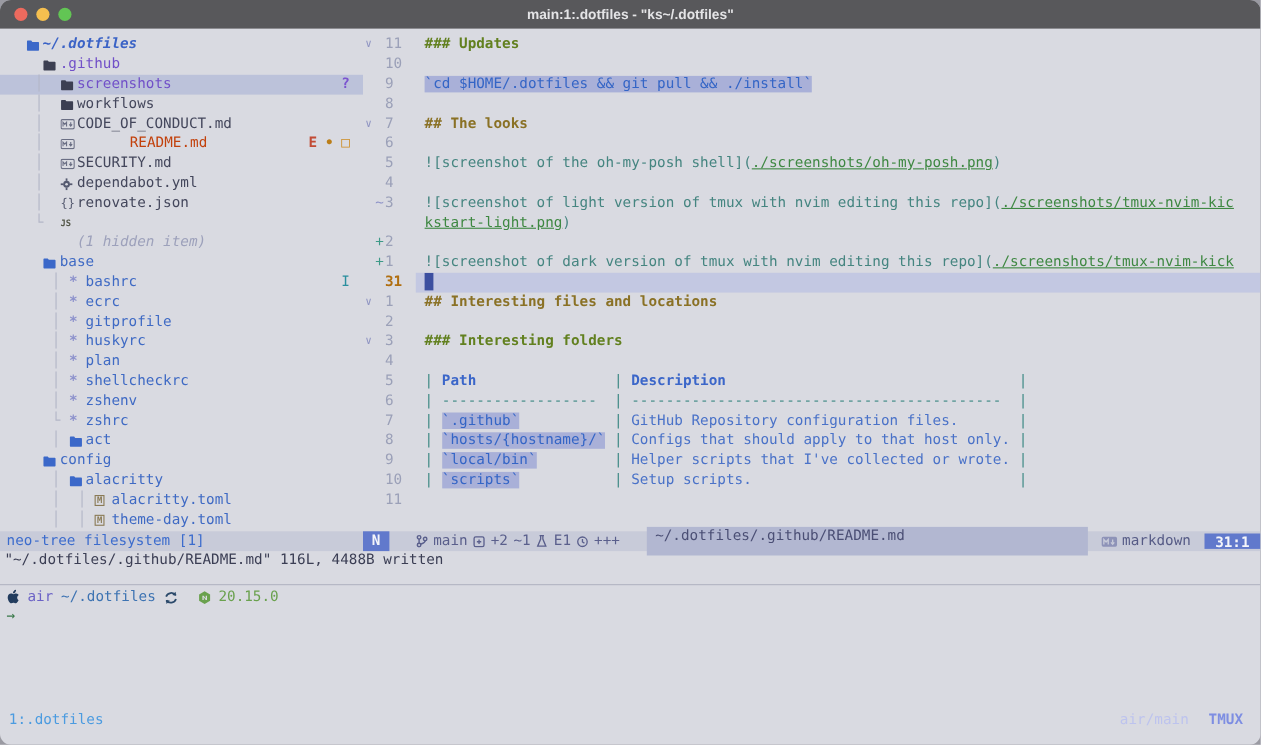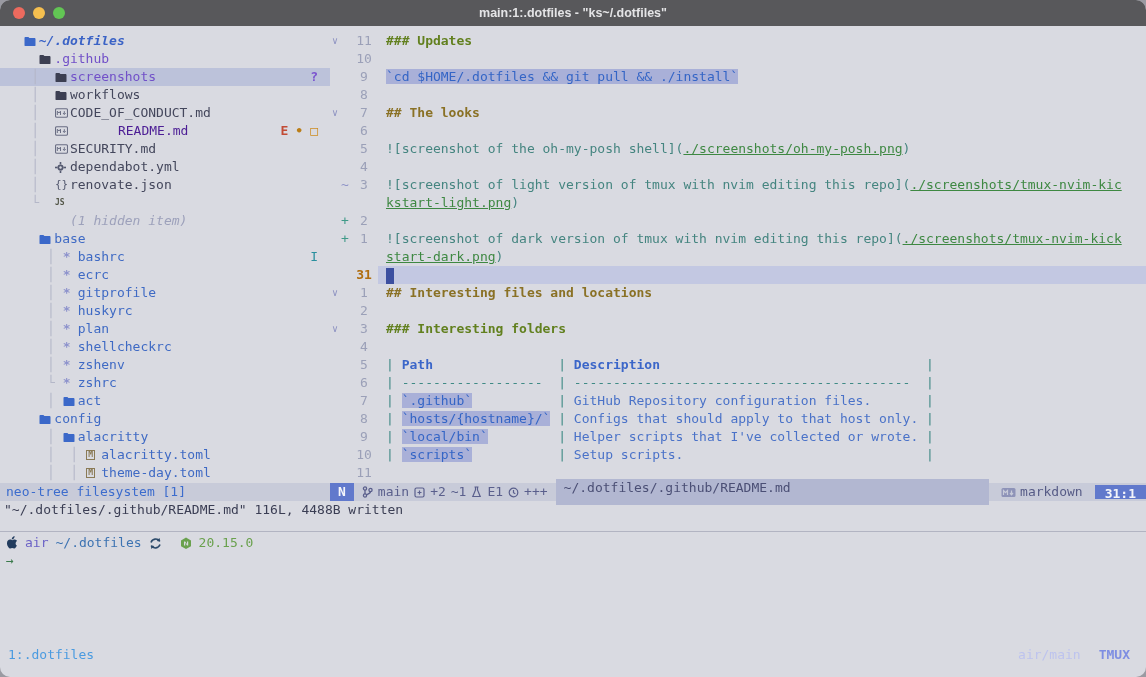--- a/index.html
+++ b/index.html
@@ -19,54 +19,54 @@
   .split { height:457px; display:flex; flex:none; overflow:hidden; }
   .sidebar { width:330px; flex:none; padding-top:6px; overflow:hidden; }
   .trow { height:18px; white-space:pre; display:flex; align-items:center; padding-left:8px; position:relative; }
   .trow.sel { background:#bcc2da; }
   .guide { color:#b4b7c8; }
   .ticon { display:inline-flex; width:15px; justify-content:flex-start; align-items:center; flex:none; }
   .tlabel { white-space:pre; }
   .t-root { color:#3b63c6; font-weight:bold; font-style:italic; }
   .t-purple { color:#7150c8; }
   .t-dim { color:#44475c; }
-  .t-amber { color:#4c1d95;padding-left:48px; }
+  .t-amber { color:#c2410c;padding-left:48px; }
   .t-blue { color:#3f6ac4; }
   .t-hidden { color:#9da1bb; font-style:italic; }
   .marks { position:absolute; right:12px; display:flex; gap:7px; font-weight:bold; }
   .mk-purple { color:#7b54cf; } .mk-red { color:#c24b35; } .mk-amber { color:#bb7e18; }
   .mk-amber-o { color:#cd8c22; } .mk-teal { color:#2a8f9e; font-weight:normal; }
 
   
   .editor { flex:1; padding-top:6px; overflow:hidden; }
   .eline { height:18px; display:flex; white-space:pre; }
   .fold { width:10px; flex:none; color:#8f94c2; font-size:10px; text-align:left; padding-left:2px; }
   .sign { width:10px; flex:none; text-align:center; }
   .sgn-add { color:#3f9a88; } .sgn-ch { color:#8f94c8; }
-  .lnum { width:28px; flex:none; text-align:center; color:#9ba0b8; }
+  .lnum { width:28px; flex:none; text-align:left; color:#9ba0b8; }
   .lnum.curn { color:#b06e10; font-weight:bold; }
   .ltext { flex:1; padding-left:8px; overflow:hidden; }
   .eline.cur .ltext { background:#c3c8e2; }
   .cursorblk { display:inline-block; width:8px; height:16px; background:#3c4fa0; vertical-align:middle; }
   .md-h2 { color:#8a7125; font-weight:bold; }
   .md-h3 { color:#62801f; font-weight:bold; }
   .md-code { background:#a9b0d8; color:#3465c6; }
   .md-alt { color:#458580; }
   .md-link { color:#3e8842; text-decoration:underline; }
   .md-pipe { color:#3f8a85; }
   .md-th { color:#3b66c9; font-weight:bold; }
   .md-txt { color:#4a72c8; }
   .md-plain { color:#44475c; }
 
   
   .statusrow { height:18px; flex:none; display:flex; background:#c8cbd9; }
   .neostatus { width:330px; flex:none; color:#3c6ccd; padding-left:6px; white-space:pre; }
   .vimstatus { flex:1; display:flex; align-items:center; color:#5a5f8c; white-space:pre; }
   .modebadge { background:#6179cc; color:#f4f5fa; font-weight:bold; padding:0 8px; height:18px; flex:none; }
-  .gitseg { display:flex; align-items:center; gap:5px; padding:0 8px; flex:none; }
+  .gitseg { display:flex; align-items:center; gap:5px; padding:0 24px; flex:none; }
   .gitseg svg { display:block; }
   .fileseg { flex:1; background:#b2b7d1; color:#4b4f75; padding-left:8px; height:26px; }
   .ftseg { display:flex; align-items:center; gap:4px; padding:0 12px; flex:none; color:#565b86; }
   .posbadge { background:#6179cc; color:#f4f5fa; font-weight:bold; padding:0 10px; height:14px; flex:none; }
 
   .cmdline { height:18px; flex:none; padding-left:4px; color:#3b3e54; white-space:pre; }
   .gap12 { height:12px; flex:none; }
   .pane-sep { height:1px; flex:none; background:#b2b4c2; }
 
   
@@ -167,21 +167,20 @@
           <div class="eline"><span class="fold"></span><span class="sign "></span><span class="lnum ">9</span><div class="ltext"><span class="md-code">`cd $HOME/.dotfiles &amp;&amp; git pull &amp;&amp; ./install`</span></div></div>
           <div class="eline"><span class="fold"></span><span class="sign "></span><span class="lnum ">8</span><div class="ltext"></div></div>
           <div class="eline"><span class="fold">∨</span><span class="sign "></span><span class="lnum ">7</span><div class="ltext"><span class="md-h2">## The looks</span></div></div>
           <div class="eline"><span class="fold"></span><span class="sign "></span><span class="lnum ">6</span><div class="ltext"></div></div>
           <div class="eline"><span class="fold"></span><span class="sign "></span><span class="lnum ">5</span><div class="ltext"><span class="md-alt">![screenshot of the oh-my-posh shell](</span><span class="md-link">./screenshots/oh-my-posh.png</span><span class="md-alt">)</span></div></div>
           <div class="eline"><span class="fold"></span><span class="sign "></span><span class="lnum ">4</span><div class="ltext"></div></div>
           <div class="eline"><span class="fold"></span><span class="sign sgn-ch">~</span><span class="lnum ">3</span><div class="ltext"><span class="md-alt">![screenshot of light version of tmux with nvim editing this repo](</span><span class="md-link">./screenshots/tmux-nvim-kic</span></div></div>
           <div class="eline"><span class="fold"></span><span class="sign "></span><span class="lnum "></span><div class="ltext"><span class="md-link">kstart-light.png</span><span class="md-alt">)</span></div></div>
           <div class="eline"><span class="fold"></span><span class="sign sgn-add">+</span><span class="lnum ">2</span><div class="ltext"></div></div>
           <div class="eline"><span class="fold"></span><span class="sign sgn-add">+</span><span class="lnum ">1</span><div class="ltext"><span class="md-alt">![screenshot of dark version of tmux with nvim editing this repo](</span><span class="md-link">./screenshots/tmux-nvim-kick</span></div></div>
-          <div class="eline"><span class="fold"></span><span class="sign "></span><span class="lnum "></span><div class="ltext"><span class="md-link">start-dark.png</span><span class="md-alt">)</span></div></div>
           <div class="eline cur"><span class="fold"></span><span class="sign "></span><span class="lnum curn">31</span><div class="ltext"><span class="cursorblk"></span></div></div>
           <div class="eline"><span class="fold">∨</span><span class="sign "></span><span class="lnum ">1</span><div class="ltext"><span class="md-h2">## Interesting files and locations</span></div></div>
           <div class="eline"><span class="fold"></span><span class="sign "></span><span class="lnum ">2</span><div class="ltext"></div></div>
           <div class="eline"><span class="fold">∨</span><span class="sign "></span><span class="lnum ">3</span><div class="ltext"><span class="md-h3">### Interesting folders</span></div></div>
           <div class="eline"><span class="fold"></span><span class="sign "></span><span class="lnum ">4</span><div class="ltext"></div></div>
           <div class="eline"><span class="fold"></span><span class="sign "></span><span class="lnum ">5</span><div class="ltext"><span class="md-pipe">| </span><span class="md-th">Path</span><span class="md-plain">                </span><span class="md-pipe">| </span><span class="md-th">Description</span><span class="md-plain">                                  </span><span class="md-pipe">|</span></div></div>
           <div class="eline"><span class="fold"></span><span class="sign "></span><span class="lnum ">6</span><div class="ltext"><span class="md-pipe">| </span><span class="md-pipe">------------------</span><span class="md-plain">  </span><span class="md-pipe">| </span><span class="md-pipe">-------------------------------------------</span><span class="md-plain">  </span><span class="md-pipe">|</span></div></div>
           <div class="eline"><span class="fold"></span><span class="sign "></span><span class="lnum ">7</span><div class="ltext"><span class="md-pipe">| </span><span class="md-code">`.github`</span><span class="md-plain">           </span><span class="md-pipe">| </span><span class="md-txt">GitHub Repository configuration files.</span><span class="md-plain">       </span><span class="md-pipe">|</span></div></div>
           <div class="eline"><span class="fold"></span><span class="sign "></span><span class="lnum ">8</span><div class="ltext"><span class="md-pipe">| </span><span class="md-code">`hosts/{hostname}/`</span><span class="md-plain"> </span><span class="md-pipe">| </span><span class="md-txt">Configs that should apply to that host only.</span><span class="md-plain"> </span><span class="md-pipe">|</span></div></div>
           <div class="eline"><span class="fold"></span><span class="sign "></span><span class="lnum ">9</span><div class="ltext"><span class="md-pipe">| </span><span class="md-code">`local/bin`</span><span class="md-plain">         </span><span class="md-pipe">| </span><span class="md-txt">Helper scripts that I've collected or wrote.</span><span class="md-plain"> </span><span class="md-pipe">|</span></div></div>

